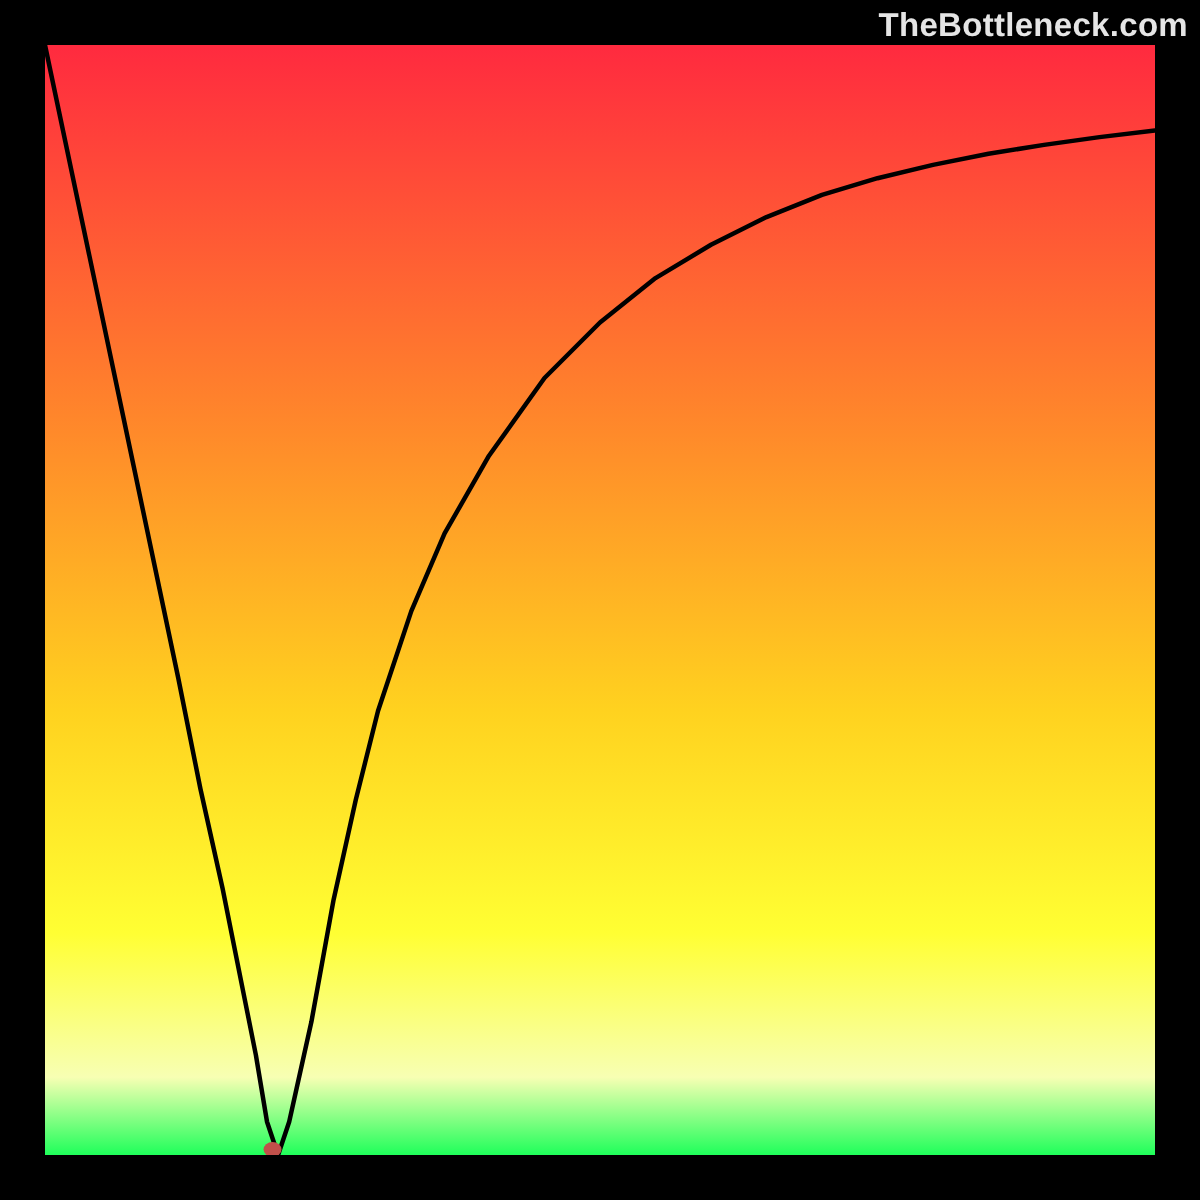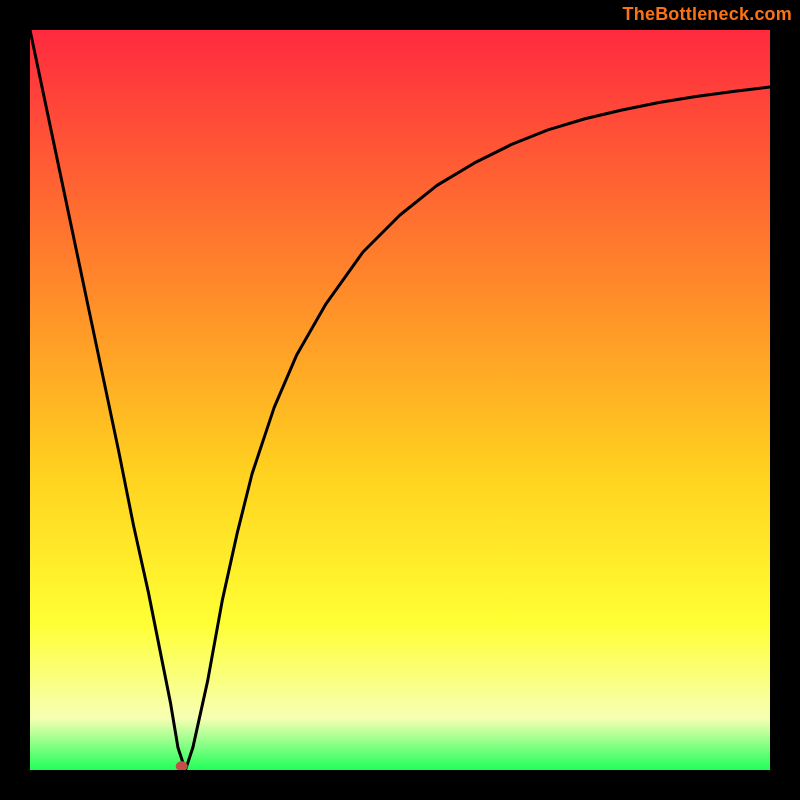--- a/index.html
+++ b/index.html
@@ -20,23 +20,23 @@
     position: absolute;
     left: 30px;
     top: 30px;
     width: 740px;
     height: 740px;
   }
   .watermark {
     position: absolute;
     top: 4px;
     right: 8px;
-    font-size: 18px;
+    font-size: 22px;
     font-weight: 600;
-    color: #f97316;
+    color: #e5e5e5;
     letter-spacing: 0.2px;
   }
 </style>
 </head>
 <body>
 
 <div class="chart-wrap">
   <div class="watermark">TheBottleneck.com</div>
   <svg class="plot" viewBox="0 0 740 740" preserveAspectRatio="none">
     <defs>

